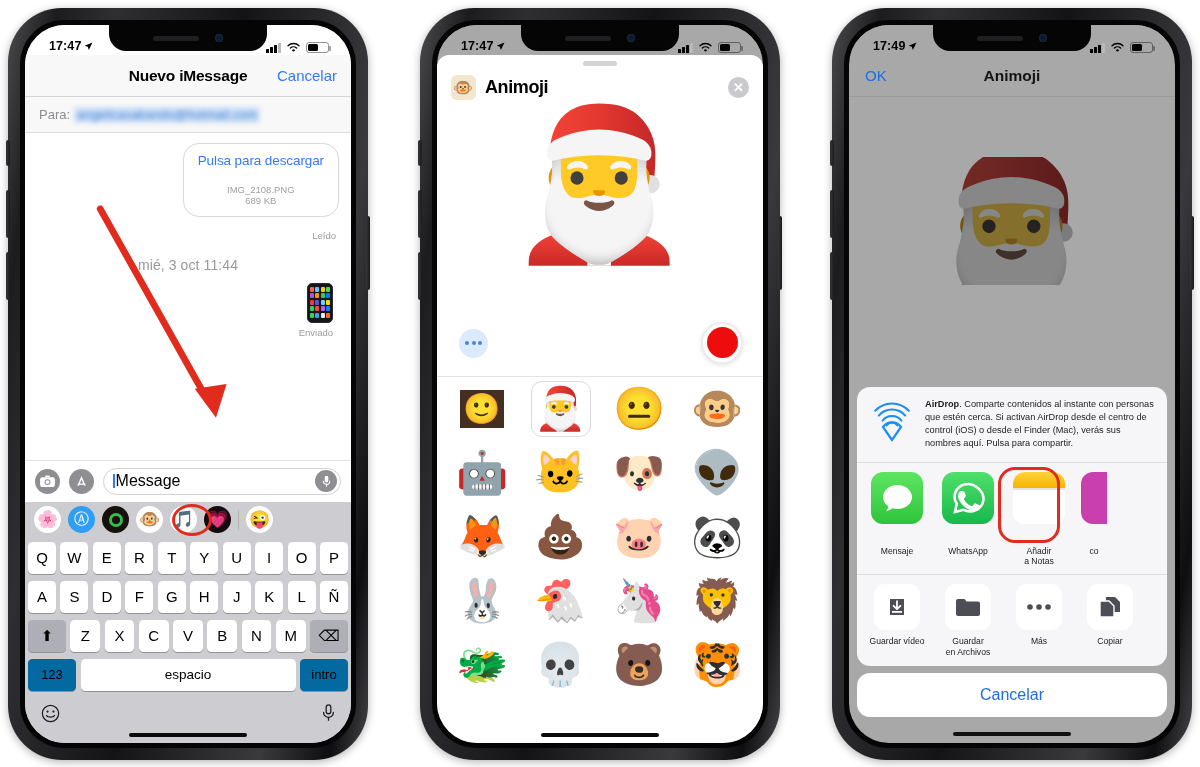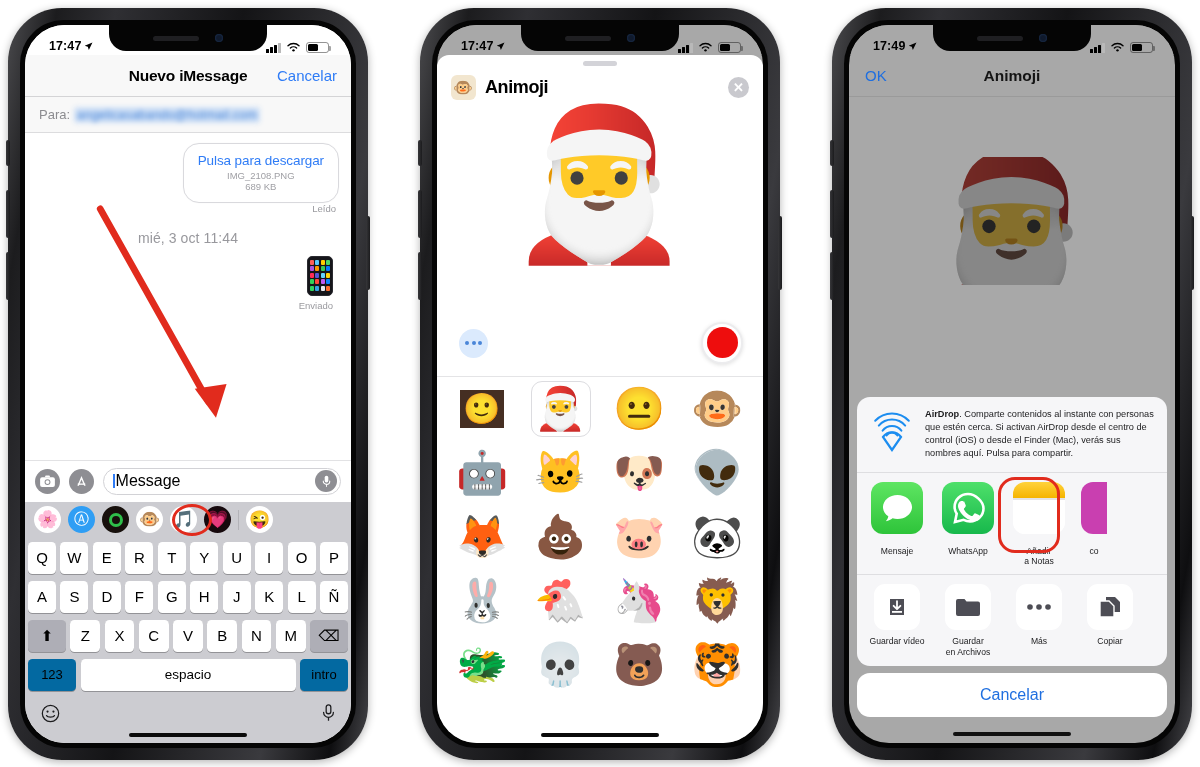--- a/index.html
+++ b/index.html
@@ -91,23 +91,23 @@
     filter: blur(2.6px); letter-spacing:.2px; white-space:nowrap;
   }
   .thread { position:relative; flex:1; background:#fff; padding: 10px 12px 0 12px; overflow:hidden; }
   .bubble-wrap { display:flex; justify-content:flex-end; }
   .bubble {
     border:1px solid #d9d9dd; border-radius:16px; background:#fff;
     padding: 9px 14px 10px; min-width:150px; text-align:center;
     box-shadow: 0 0 0 .5px rgba(0,0,0,.02);
   }
   .bubble .b-main { font-size:13.5px; color:#2f7cf6; letter-spacing:-.1px; }
-  .bubble .b-sub  { font-size:9.5px; color:#a0a0a5; margin-top:2px; }
+  .bubble .b-sub  { font-size:9.5px; color:#a0a0a5; margin-top:16px; }
   .bubble .b-sub2 { font-size:9.5px; color:#a0a0a5; }
-  .read-mark { text-align:right; font-size:9.5px; color:#9a9a9f; margin-top:0; padding-right:3px; }
+  .read-mark { text-align:right; font-size:9.5px; color:#9a9a9f; margin-top:13px; padding-right:3px; }
   .tstamp { text-align:center; font-size:14px; color:#98989d; margin-top:16px; letter-spacing:.1px; }
   .sent-wrap { display:flex; flex-direction:column; align-items:flex-end; margin-top:10px; padding-right:6px; }
   .mini-phone {
     width:26px; height:40px; border-radius:5px; background:#15151a;
     border:1.5px solid #2a2a30; padding:3px 2px;
     display:grid; grid-template-columns:repeat(4,1fr); grid-auto-rows:5px; gap:1.4px;
   }
   .mini-phone span { border-radius:1px; display:block; }
   .sent-mark { font-size:9.5px; color:#9a9a9f; margin-top:4px; }
 
@@ -184,21 +184,21 @@
   .dim-memoji { position:absolute; top:132px; left:0; right:0; text-align:center; font-size:150px; line-height:1; filter: brightness(.55) saturate(.75); overflow:hidden; height:128px; }
 
   .sharesheet { position:absolute; left:8px; right:8px; bottom:26px; }
   .ss-card { background:#f6f6f8; border-radius:13px; overflow:hidden; }
   .ss-airdrop { display:flex; gap:11px; padding: 11px 13px 12px; align-items:flex-start; }
   .ad-icon { flex:0 0 auto; width:44px;height:44px; margin-top:4px; }
   .ad-text { font-size:9.2px; line-height:1.42; color:#1c1c1e; }
   .ad-text b { font-weight:700; }
   .ss-div { height:1px; background:#dedee1; }
   .ss-apps { display:flex; padding: 9px 6px 8px 11px; gap:13px; overflow:hidden; position:relative; }
-  .appitem { display:flex; flex-direction:column; align-items:center; gap:12px; width:58px; flex:0 0 auto; }
+  .appitem { display:flex; flex-direction:column; align-items:center; gap:22px; width:58px; flex:0 0 auto; }
   .appsq { width:52px;height:52px;border-radius:12px; display:flex;align-items:center;justify-content:center; }
   .appname { font-size:8.6px; color:#1c1c1e; text-align:center; line-height:1.2; }
   .app-hl { position:absolute; left:141px; top:4px; width:62px; height:76px; border:3.4px solid #e12b1d; border-radius:17px; pointer-events:none; }
   .ss-actions { display:flex; padding: 9px 6px 9px 11px; gap:13px; }
   .actitem { display:flex; flex-direction:column; align-items:center; gap:6px; width:58px; }
   .actsq { width:46px;height:46px;border-radius:11px;background:#fff;display:flex;align-items:center;justify-content:center; }
   .actname { font-size:8.6px; color:#1c1c1e; text-align:center; line-height:1.2; }
   .ss-cancel {
     margin-top:7px; background:#fff; border-radius:13px; height:44px;
     display:flex; align-items:center; justify-content:center;

